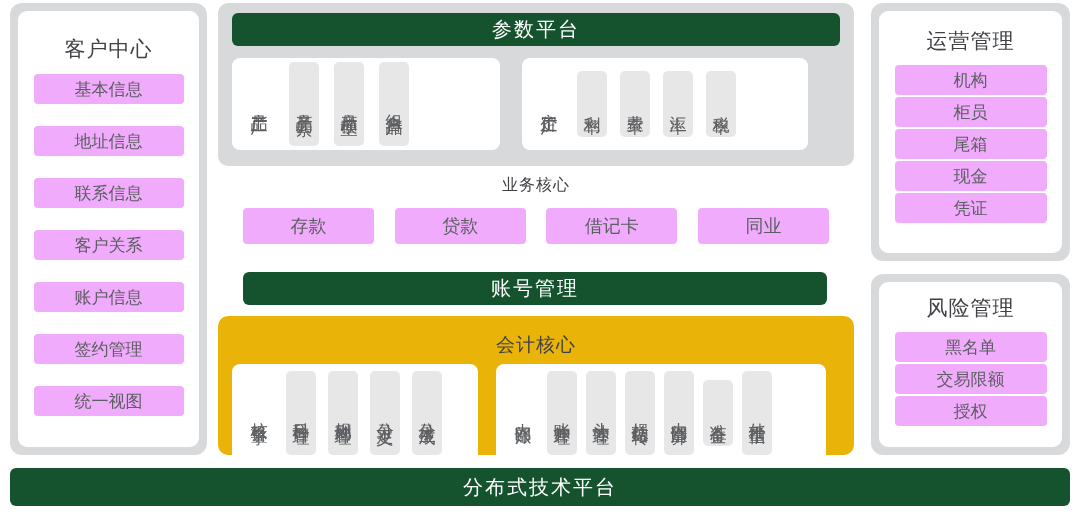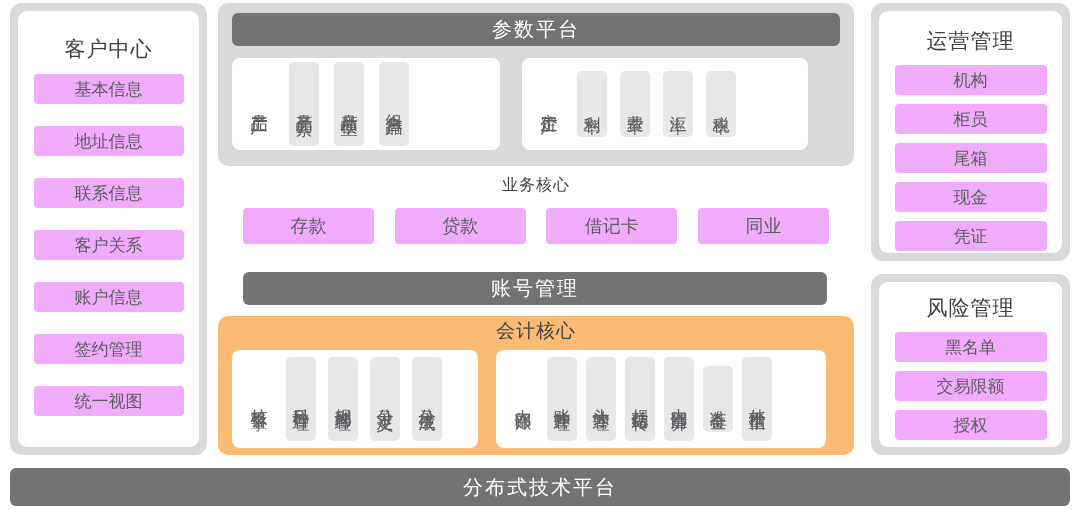--- a/index.html
+++ b/index.html
@@ -34,21 +34,21 @@
     text-align:center;
   }
   .chip{                       
     background:#f0abfc;
     border-radius:4px;
     color:#5c5e61;
     display:flex;align-items:center;justify-content:center;
     box-sizing:border-box;
   }
   .blue-bar{
-    background:#737373;
+    background:#14532d;
     color:#ffffff;
     border-radius:6px;
     display:flex;align-items:center;justify-content:center;
     font-size:20px;letter-spacing:2px;
     box-sizing:border-box;
   }
 
   
   #left-shell{left:10px;top:3px;width:197px;height:452px;}
   #left-shell .panel{padding-top:24px;}
@@ -108,41 +108,41 @@
   }
   .biz-chip{width:131px;height:36px;font-size:18px;}
   #account-bar{
     position:absolute;left:25px;top:101px;
     width:584px;height:33px;
   }
 
   
   #acct-shell{
     position:absolute;left:0;top:313px;width:636px;height:139px;
-    background:#fdba74;border-radius:10px;box-sizing:border-box;
-    padding:2px 14px 10px 14px;
+    background:#eab308;border-radius:10px;box-sizing:border-box;
+    padding:16px 14px 10px 14px;
   }
   #acct-title{
     color:#3f4144;font-size:19px;text-align:center;
     letter-spacing:1px;margin:0 0 6px 0;
   }
   .acct-groups{display:flex;gap:18px;height:98px;}
   #group-engine{width:246px;gap:12px;height:98px;}
   #group-internal{width:330px;gap:9px;height:98px;}
   #group-engine.white-group,#group-internal.white-group{height:98px;}
 
   
   #ops-shell{left:871px;top:3px;width:199px;height:258px;}
   #ops-shell .panel{padding-top:16px;}
   #ops-shell .panel-title{margin-bottom:10px;}
   #risk-shell{left:871px;top:274px;width:199px;height:181px;}
   #risk-shell .panel{padding-top:12px;}
   #risk-shell .panel-title{margin-bottom:10px;}
   .right-chip{
-    width:152px;height:30px;font-size:17px;margin-bottom:9px;
+    width:152px;height:30px;font-size:17px;margin-bottom:2px;
   }
   #ops-shell .right-chip:last-child,
   #risk-shell .right-chip:last-child{margin-bottom:0;}
 
   
   #footer-bar{
     position:absolute;left:10px;top:468px;
     width:1060px;height:38px;
     font-size:20px;letter-spacing:2px;
   }

